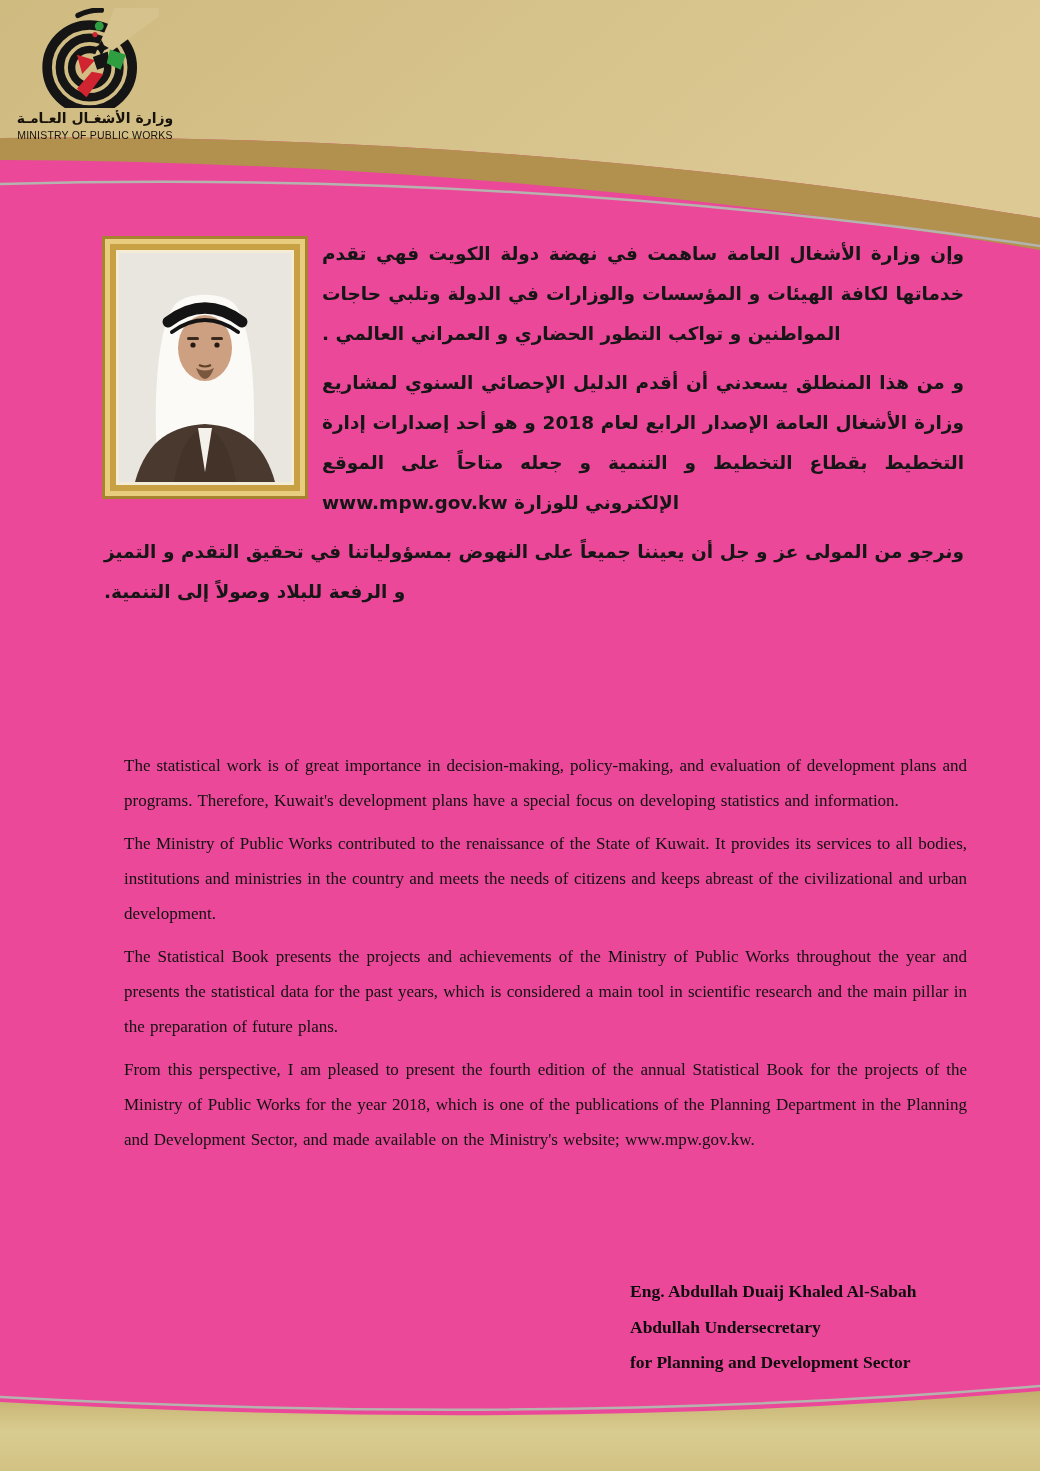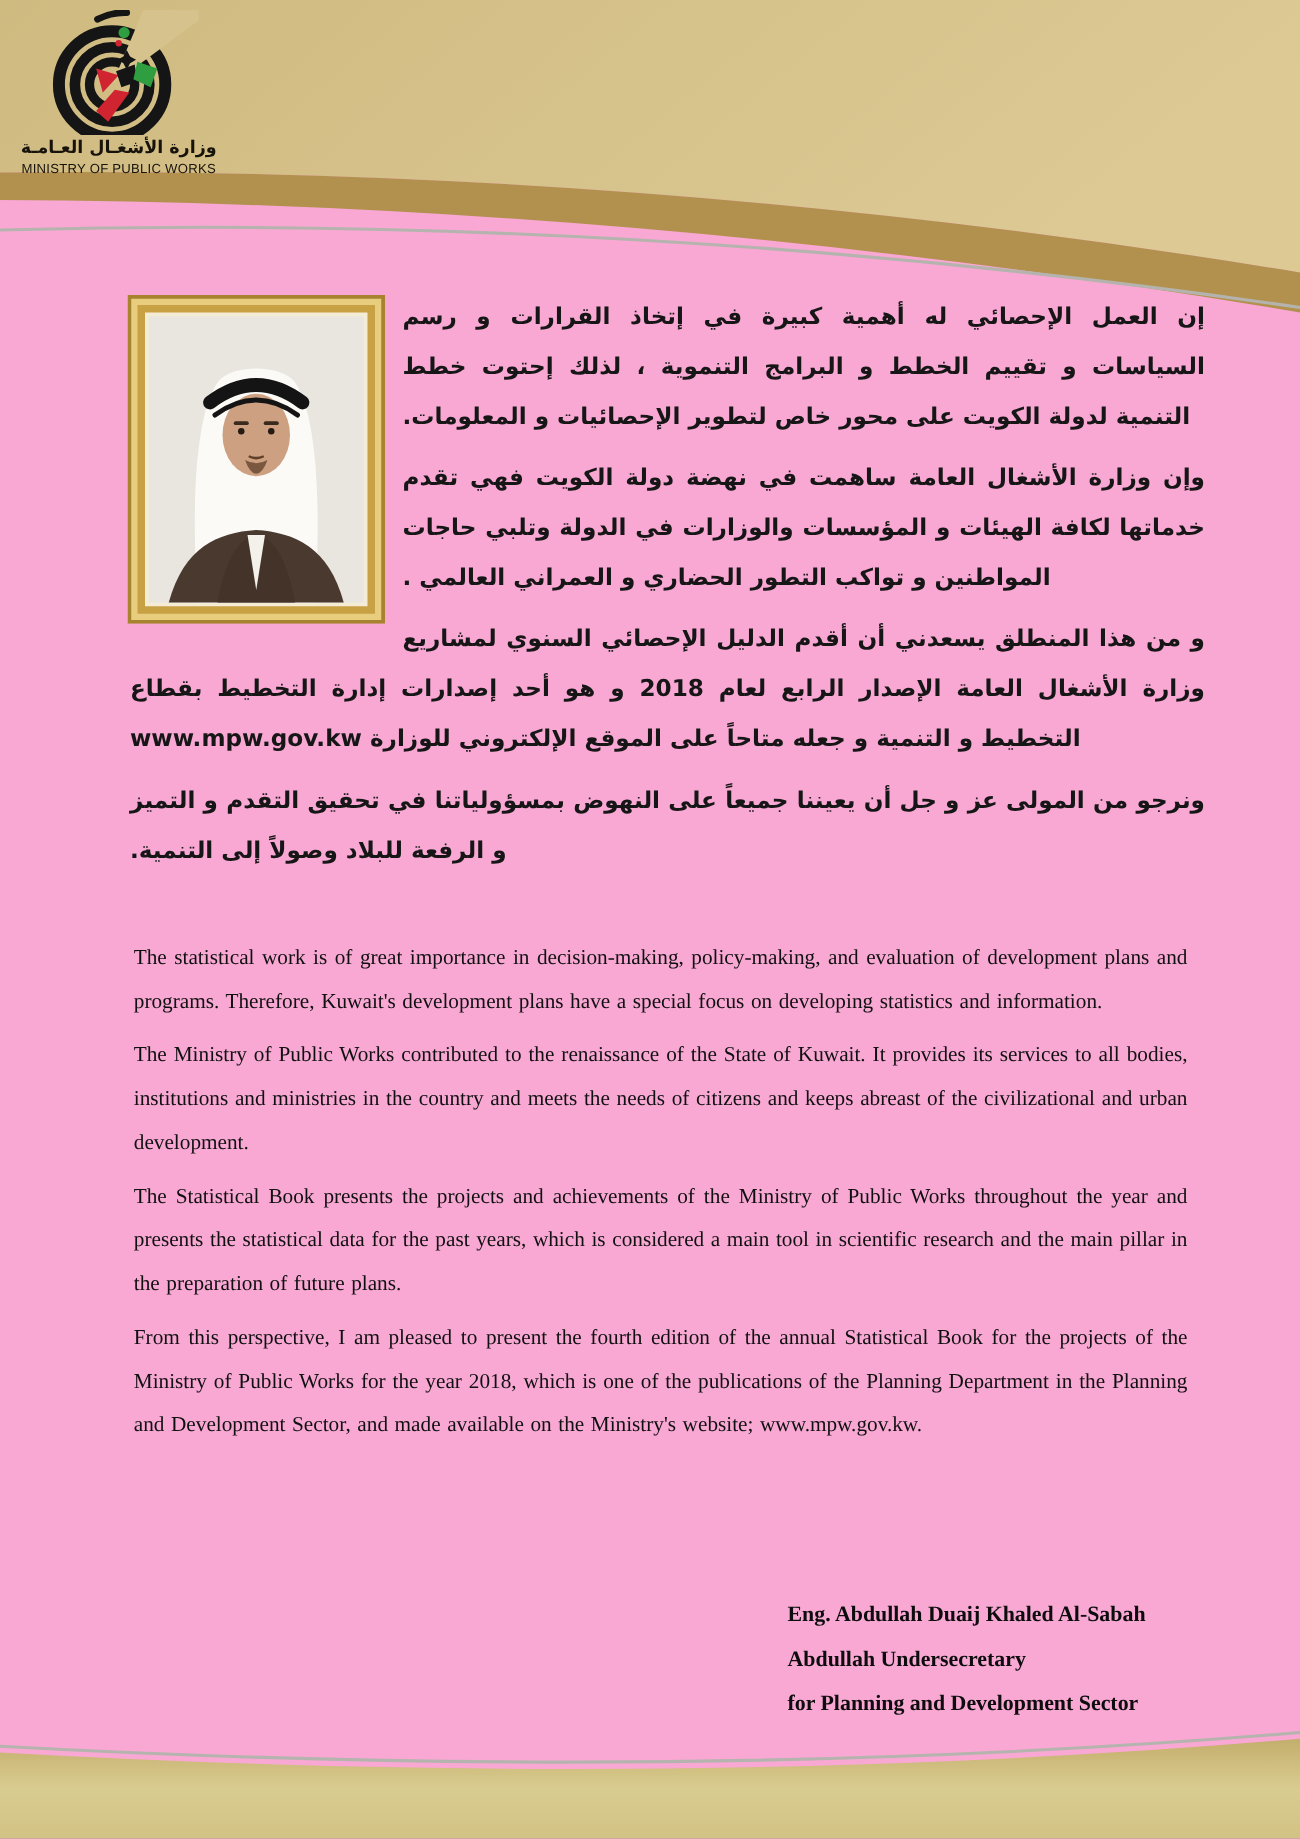--- a/index.html
+++ b/index.html
@@ -1,16 +1,16 @@
 <!DOCTYPE html>
 <html><head>
 <meta charset="utf-8">
 <style>
   html,body{margin:0;padding:0;background:#888;}
-  .page{position:relative;width:1040px;height:1471px;background:#f9a8d4;overflow:hidden;
+  .page{position:relative;width:1040px;height:1471px;background:#ec4899;overflow:hidden;
         font-family:"Liberation Sans",sans-serif;margin:0 auto;}
   svg{display:block;}
   .top-decor{position:absolute;top:0;left:0;}
   .bottom-decor{position:absolute;left:0;bottom:0;}
 
   
   .logo-block{position:absolute;top:8px;left:10px;width:170px;text-align:center;}
   .logo-mark{margin:0 auto;}
   .logo-ar{font-family:"DejaVu Sans",sans-serif;font-weight:bold;font-size:14px;color:#17120a;
            direction:rtl;margin-top:2px;letter-spacing:0px;}
@@ -21,21 +21,21 @@
   .arabic-section{position:absolute;top:234px;left:104px;width:860px;direction:rtl;}
   .arabic-section p{font-family:"DejaVu Sans",sans-serif;font-weight:bold;font-size:18.5px;
       line-height:40px;color:#161616;text-align:justify;text-align-last:left;margin:0 0 9px 0;}
   .photo-frame{float:left;width:206px;height:263px;margin:2px 14px 22px -2px;}
 
   .arabic-signature{position:absolute;top:666px;left:104px;width:316px;text-align:center;
       direction:rtl;font-family:"DejaVu Sans",sans-serif;font-weight:bold;font-size:19.5px;
       line-height:34px;color:#111;}
 
   
-  .english-section{position:absolute;top:748px;left:107px;width:843px;}
+  .english-section{position:absolute;top:748px;left:124px;width:843px;}
   .english-section p{font-family:"Liberation Serif",serif;font-size:17px;line-height:35px;
       color:#101010;text-align:justify;text-align-last:left;margin:0 0 8px 0;word-spacing:1px;}
 
   .english-signature{position:absolute;top:1274px;right:70px;width:340px;
       font-family:"Liberation Serif",serif;font-weight:bold;font-size:17.5px;line-height:35.5px;
       color:#0d0d0d;}
 </style>
 </head>
 <body>
 
@@ -94,21 +94,20 @@
           <path d="M70,96 Q103,72 136,96" fill="none" stroke="#141414" stroke-width="4" stroke-linecap="round"></path>
           <rect x="85" y="101" width="12" height="3" rx="1.5" fill="#3a2a1d"></rect>
           <rect x="109" y="101" width="12" height="3" rx="1.5" fill="#3a2a1d"></rect>
           <circle cx="91" cy="109" r="2.6" fill="#241a12"></circle>
           <circle cx="115" cy="109" r="2.6" fill="#241a12"></circle>
           <path d="M94,132 Q103,137 112,132 Q108,143 103,143 Q98,143 94,132 Z" fill="#7a5840"></path>
           <path d="M97,129 Q103,132 109,129" fill="none" stroke="#5d4026" stroke-width="2"></path>
         </g>
       </svg>
     </div>
-    <p>إن العمل الإحصائي له أهمية كبيرة في إتخاذ القرارات و رسم السياسات و تقييم الخطط و البرامج التنموية ، لذلك إحتوت خطط التنمية لدولة الكويت على محور خاص لتطوير الإحصائيات و المعلومات.</p>
     <p>وإن وزارة الأشغال العامة ساهمت في نهضة دولة الكويت فهي تقدم خدماتها لكافة الهيئات و المؤسسات والوزارات في الدولة وتلبي حاجات المواطنين و تواكب التطور الحضاري و العمراني العالمي .</p>
     <p>و من هذا المنطلق يسعدني أن أقدم الدليل الإحصائي السنوي لمشاريع وزارة الأشغال العامة الإصدار الرابع لعام 2018 و هو أحد إصدارات إدارة التخطيط بقطاع التخطيط و التنمية و جعله متاحاً على الموقع الإلكتروني للوزارة www.mpw.gov.kw</p>
     <p>ونرجو من المولى عز و جل أن يعيننا جميعاً على النهوض بمسؤولياتنا في تحقيق التقدم و التميز و الرفعة للبلاد وصولاً إلى التنمية.</p>
   </section>
 
   <div class="arabic-signature">
   </div>
 
   <section class="english-section">
     <p>The statistical work is of great importance in decision-making, policy-making, and evaluation of development plans and programs. Therefore, Kuwait's development plans have a special focus on developing statistics and information.</p>

